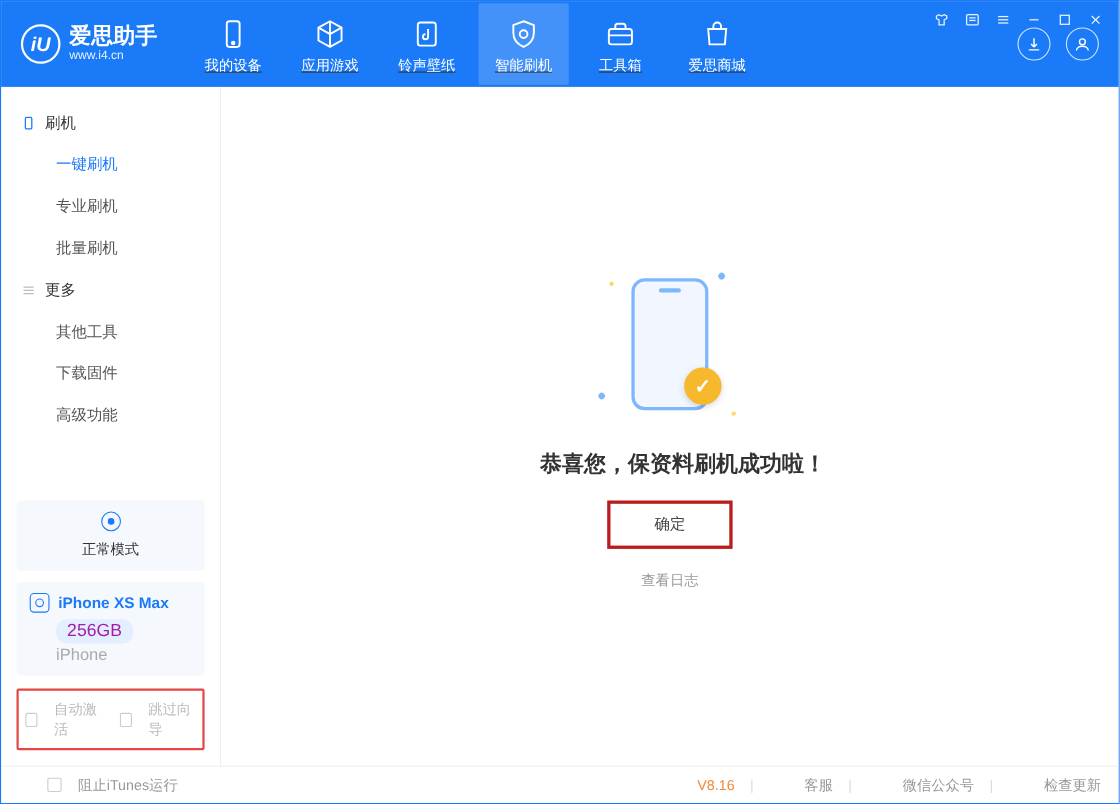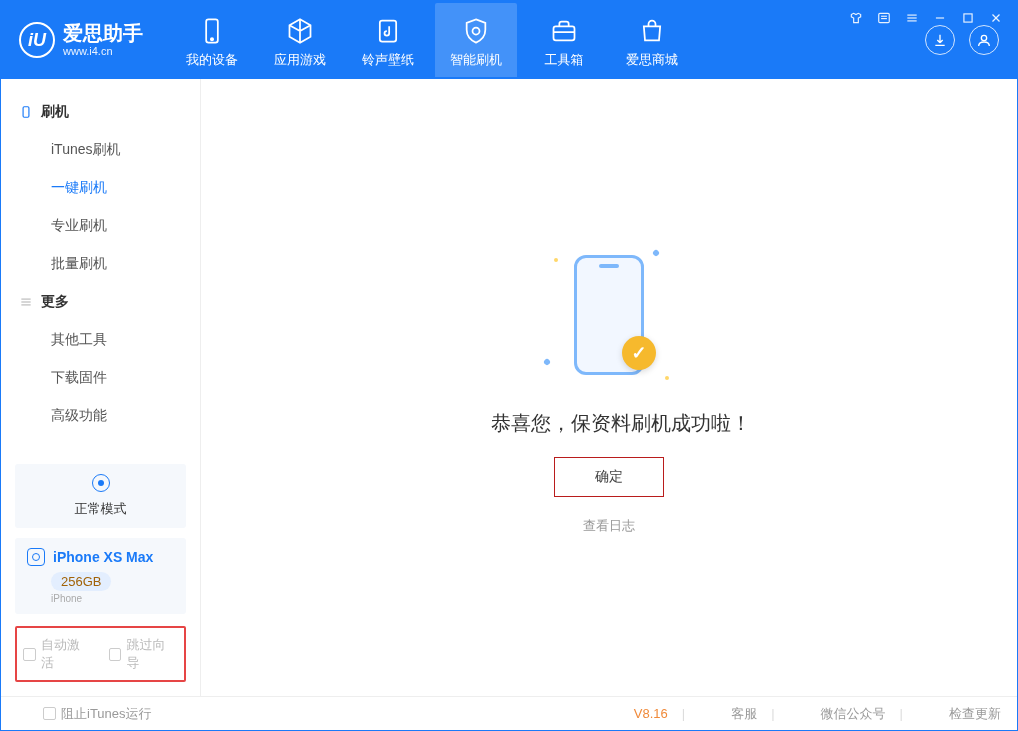--- a/index.html
+++ b/index.html
@@ -48,20 +48,21 @@
     border-radius: 50%;
     display: flex; align-items: center; justify-content: center;
     color: #fff; font-weight: bold; font-size: 18px; font-style: italic;
   }
   .brand-text { color: #fff; line-height: 1.15; }
   .brand-title { font-size: 20px; font-weight: 700; }
   .brand-sub { font-size: 11px; opacity: .9; }
   .nav {
     display: flex;
     gap: 6px;
+    text-decoration: underline;
   }
   .nav-item {
     width: 82px;
     height: 74px;
     display: flex;
     flex-direction: column;
     align-items: center;
     justify-content: center;
     gap: 6px;
     color: #fff;
@@ -98,21 +99,21 @@
     border-right: 1px solid #eee;
     display: flex;
     flex-direction: column;
     padding-top: 14px;
     font-size: 14px;
     color: #444;
   }
   .side-section-title {
     display: flex; align-items: center; gap: 8px;
     padding: 10px 18px;
-    color: #333; font-weight: 700;
+    color: #333; font-weight: 400;
   }
   .side-section-title svg { width: 14px; height: 14px; }
   .side-sub {
     padding: 10px 18px 10px 50px;
     cursor: pointer;
     color: #555;
   }
   .side-sub.active { color: #1a7af8; }
   .sidebar-bottom {
     margin-top: auto;
@@ -145,35 +146,35 @@
   }
   .sb-device .dev-icon {
     width: 18px; height: 18px; border: 1.5px solid #1a7af8; border-radius: 4px;
     display:flex; align-items:center; justify-content:center;
   }
   .sb-device .dev-icon::before {
     content:""; width:6px;height:6px;border:1px solid #1a7af8;border-radius:50%;
   }
   .storage-badge {
     display: inline-block;
-    background: #e3eefe; color: #a16207;
+    background: #e3eefe; color: #a21caf;
     border-radius: 10px; padding: 2px 10px;
-    font-size: 13px; margin: 6px 0 2px 24px;
-  }
-  .dev-type { color: #aaa; font-size: 10px; margin-left: 24px; }
+    font-size: 16px; margin: 6px 0 2px 24px;
+  }
+  .dev-type { color: #aaa; font-size: 15px; margin-left: 24px; }
 
   .checkbox-row {
     display: flex; gap: 16px; align-items: center;
     margin-top: 12px;
     border: 2px solid #e64545;
     padding: 8px 6px;
     border-radius: 2px;
   }
   .ck {
-    display: flex; align-items: center; gap: 5px;
+    display: flex; align-items: center; gap: 15px;
     color: #bbb; font-size: 13px; cursor: pointer; justify-content: flex-end;
   }
   .ck-box {
     width: 13px; height: 13px; border: 1px solid #ccc; border-radius: 2px; background: #fff;
   }
 
   .main {
     flex: 1;
     display: flex;
     flex-direction: column;
@@ -205,24 +206,24 @@
     display:flex;align-items:center;justify-content:center;
     color:#fff; font-weight:bold; font-size:18px;
     box-shadow: 0 2px 6px rgba(0,0,0,.15);
   }
   .sparkle { position:absolute; width:4px;height:4px;background:#ffd76a;border-radius:50%; }
   .s1{top:18px;left:20px;} .s2{top:10px;right:25px;width:6px;height:6px;background:#7eb8fb;transform:rotate(45deg);}
   .s3{bottom:25px;left:10px;width:6px;height:6px;background:#7eb8fb;transform:rotate(45deg);}
   .s4{bottom:10px;right:15px;background:#ffd76a;}
 
   .success-title {
-    font-size: 20px; color: #333; font-weight: 400; margin-left: 24px;
+    font-size: 20px; color: #333; font-weight: 700; margin-left: 24px;
   }
   .confirm-btn {
-    border: 1px solid #b91c1c;
+    border: 3px solid #b91c1c;
     background: #fff;
     padding: 10px 40px;
     font-size: 14px;
     color: #444;
     cursor: pointer;
   }
   .view-log { color: #999; font-size: 13px; cursor: pointer; }
 
   .statusbar {
     height: 34px;
@@ -353,21 +354,20 @@
   </div>
 
   <div class="body">
     <div class="sidebar">
       <div class="side-section-title">
         <svg viewBox="0 0 24 24" fill="none" stroke="#1a7af8" stroke-width="2">
             <rect x="7" y="3" width="10" height="18" rx="2"></rect>
           </svg>
         <span>刷机</span>
       </div>
-      <div class="side-sub">iTunes刷机</div>
       <div class="side-sub active">一键刷机</div>
       <div class="side-sub">专业刷机</div>
       <div class="side-sub">批量刷机</div>
 
       <div class="side-section-title">
         <svg viewBox="0 0 24 24" fill="none" stroke="#bbb" stroke-width="2">
             <line x1="4" y1="7" x2="20" y2="7"></line>
             <line x1="4" y1="12" x2="20" y2="12"></line>
             <line x1="4" y1="17" x2="20" y2="17"></line>
           </svg>

